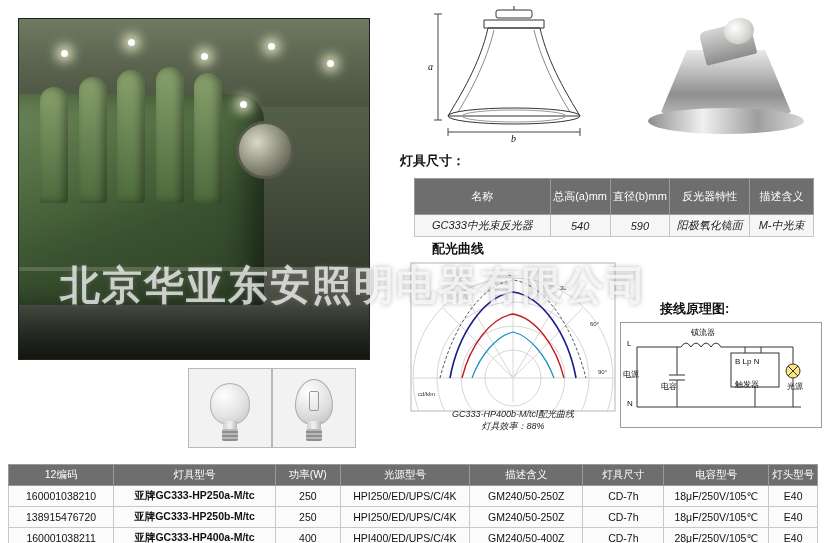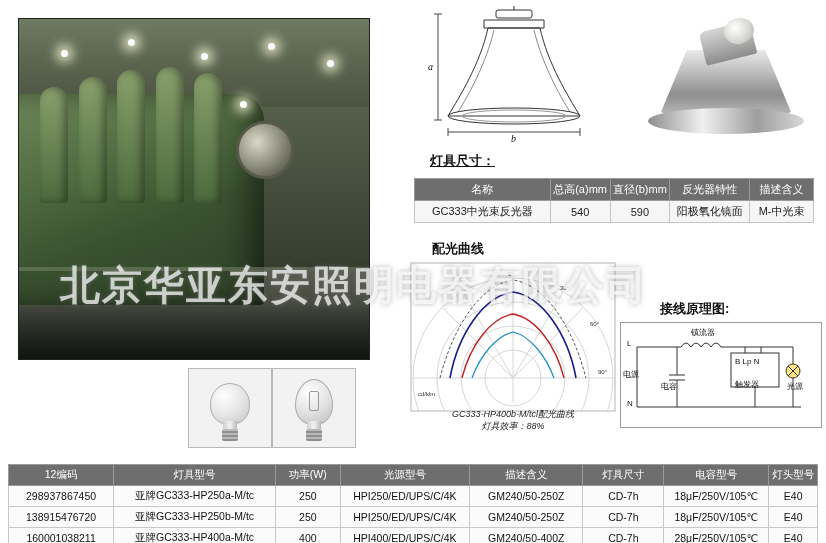--- a/index.html
+++ b/index.html
@@ -81,46 +81,46 @@
   .rp-ring{position:absolute;left:8px;top:104px;width:156px;height:26px;border-radius:50%;
     background:linear-gradient(90deg,#8e8e8e,#f0f0f0 35%,#9e9e9e 70%,#d8d8d8);}
   .rp-top{position:absolute;left:62px;top:22px;width:52px;height:34px;
     background:linear-gradient(180deg,#d6d6d6,#8d8d8d);border-radius:6px 6px 2px 2px;
     transform:rotate(-14deg);}
   .rp-lamp{position:absolute;left:84px;top:14px;width:30px;height:26px;border-radius:50%;
     background:radial-gradient(circle at 40% 35%,#fff,#d4d4cf 60%,#a9a9a4);transform:rotate(-14deg);}
 
   
   .sec-title{position:absolute;font-size:13px;font-weight:bold;color:#111;}
-  #t-size{left:430px;top:152px;text-decoration:underline;}
+  #t-size{left:400px;top:152px;}
   #t-curve{left:414px;top:240px;margin-left:18px;}
   #t-wiring{left:660px;top:300px;}
   table.size{position:absolute;left:414px;top:178px;border-collapse:collapse;
     width:400px;font-size:11px;}
   table.size th{background:#6e6e6e;color:#fff;font-weight:normal;border:1px solid #9a9a9a;
-    padding:3px 2px;text-align:center;}
-  table.size td{background:#f6f6f6;border:1px solid #c4c4c4;padding:3px 2px;text-align:center;color:#222;}
+    padding:10px 2px;text-align:center;}
+  table.size td{background:#f6f6f6;border:1px solid #c4c4c4;padding:3px 2px;text-align:center;color:#222;font-style:italic;}
 
   
   .polarbox{position:absolute;left:410px;top:262px;width:206px;height:160px;}
   .polarcap{position:absolute;left:408px;top:408px;width:210px;text-align:center;
     font-size:9px;color:#222;line-height:1.35;font-style:italic;}
 
   
   .wirebox{position:absolute;left:620px;top:322px;width:200px;height:104px;
     border:1px solid #9b9b9b;background:#fff;}
   .wl{position:absolute;font-size:8px;color:#111;}
 
   
   table.main{position:absolute;left:8px;top:464px;width:810px;border-collapse:collapse;
     font-size:10.5px;}
   table.main th{background:#6e6e6e;color:#fff;font-weight:normal;border:1px solid #9a9a9a;
     padding:3px 2px;text-align:center;white-space:nowrap;}
   table.main td{border:1px solid #c8c8c8;padding:3px 2px;text-align:center;background:#fbfbfb;}
-  .col-model{font-weight:normal;margin-top:44px;}
+  .col-model{font-weight:bold;margin-top:44px;}
 
   
   .watermark{position:absolute;left:60px;top:258px;width:720px;
     font-size:40px;font-weight:bold;color:rgba(255,255,255,.72);
     text-shadow:0 0 5px rgba(120,120,120,.55);
     letter-spacing:2px;white-space:nowrap;pointer-events:none;}
 </style>
 </head>
 <body>
 
@@ -306,21 +306,21 @@
         <th style="width:8%">功率(W)</th>
         <th style="width:16%">光源型号</th>
         <th style="width:14%">描述含义</th>
         <th style="width:10%">灯具尺寸</th>
         <th style="width:13%">电容型号</th>
         <th style="width:6%">灯头型号</th>
       </tr>
     </thead>
     <tbody>
       <tr>
-        <td>298937867450</td>
+        <td>160001038210</td>
         <td class="col-model">亚牌GC333-HP250a-M/tc</td>
         <td>250</td>
         <td>HPI250/ED/UPS/C/4K</td>
         <td>GM240/50-250Z</td>
         <td>CD-7h</td>
         <td>18μF/250V/105℃</td>
         <td>E40</td>
       </tr>
       <tr>
         <td>138915476720</td>

